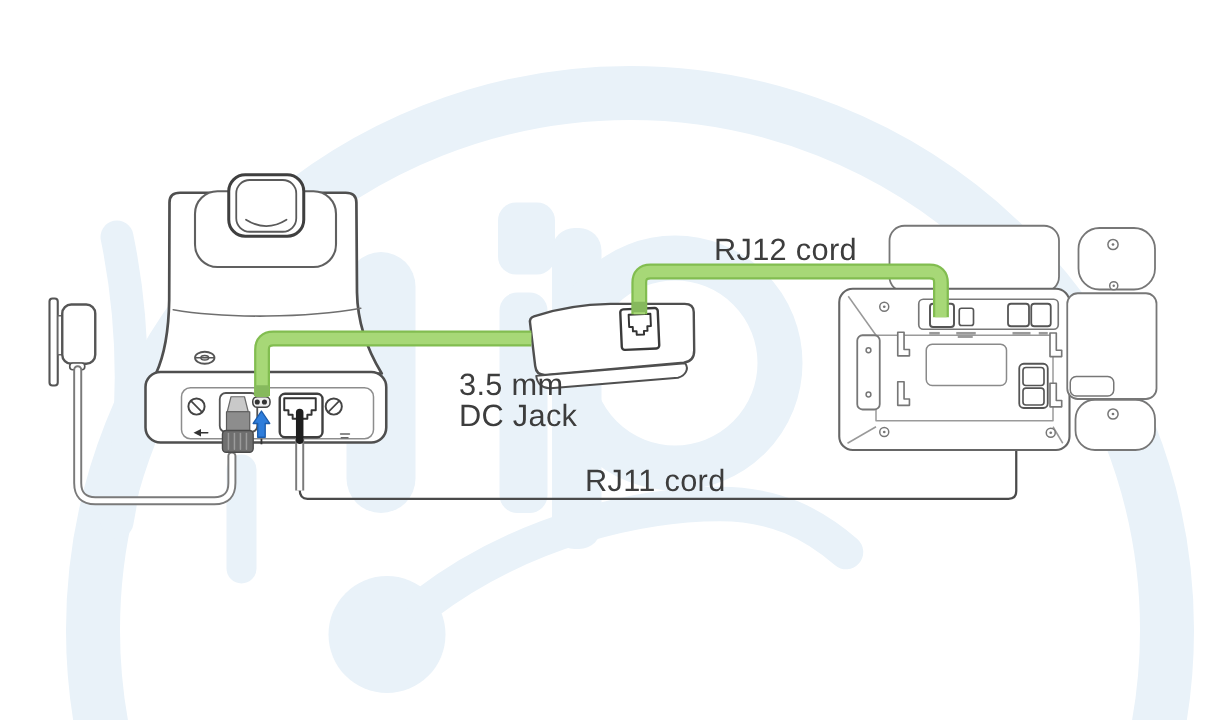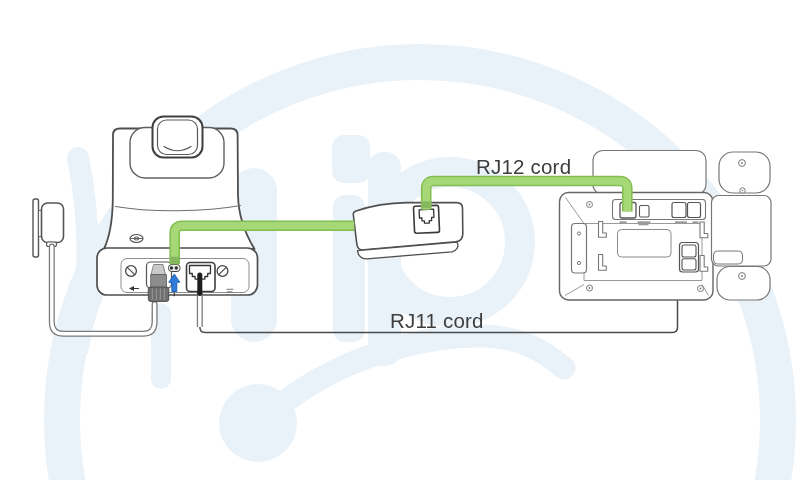--- a/index.html
+++ b/index.html
@@ -188,15 +188,19 @@
     <rect x="421.4" y="201.2" width="9.6" height="7" rx="1" style="fill:var(--cable-green-tip,#86b95d)" stroke="none"></rect>
   </g>
 
   <g>
     <path d="M174.3,274 L168.8,282.3 L171.8,282.3 L171.8,291.5 L176.8,291.5 L176.8,282.3 L179.8,282.3 Z" style="fill:var(--arrow-blue,#2e7ddb)" stroke="#1c5cab" stroke-width="0.9" stroke-linejoin="round"></path>
     <line x1="174.3" y1="292.5" x2="174.3" y2="296.2" stroke="#333333" stroke-width="1.2"></line>
   </g>
 </svg>
 
 <div class="lbl" style="left:476px;top:157px;">RJ12 cord</div>
+<div class="lbl two-line" style="left:306px;top:247px;">
+  <span>3.5 mm</span>
+  <span>DC Jack</span>
+</div>
 <div class="lbl" style="left:390px;top:311px;text-align:center;">RJ11 cord</div>
 
 </div>
 
 </body></html>

